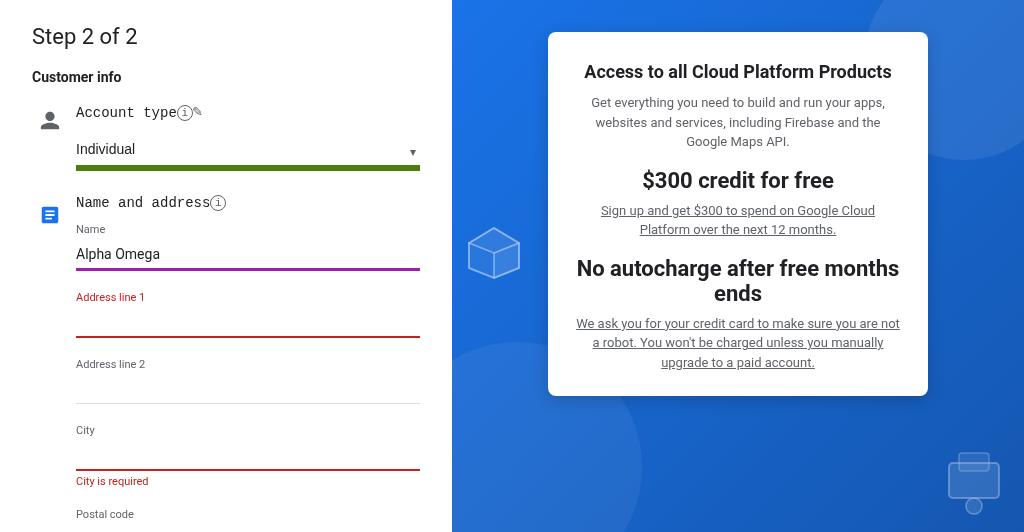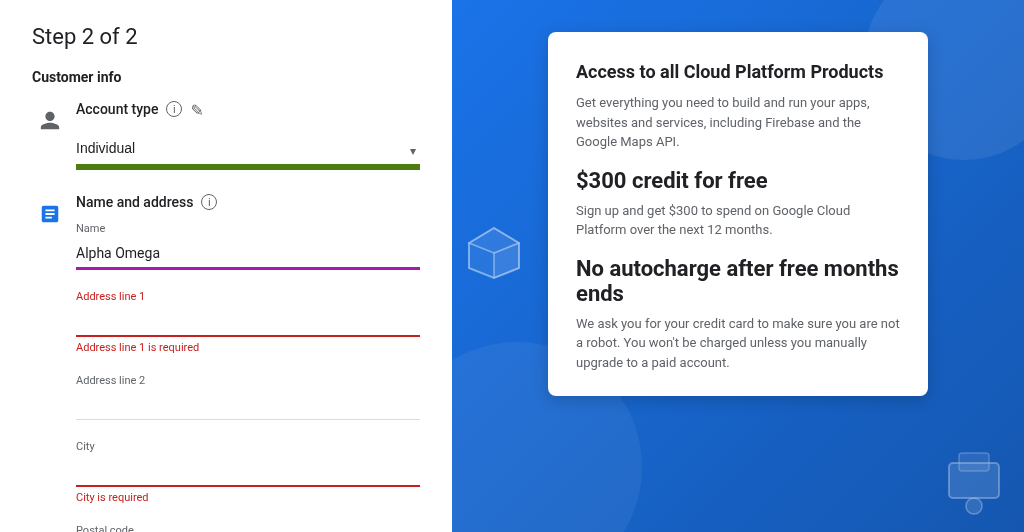--- a/index.html
+++ b/index.html
@@ -52,23 +52,23 @@
       margin-top: 2px;
     }
 
     .section-content {
       flex: 1;
       padding-left: 8px;
     }
 
     .section-header {
       display: flex;
-      align-items: flex-start;
-      gap: 8px;
+      align-items: flex-end;
       margin-bottom: 12px;
+      font-family: Liberation Mono, monospace;
     }
 
     .section-header-text {
       font-size: 14px;
       font-weight: 500;
       color: #202124;
     }
 
     .info-icon {
       width: 16px;
@@ -182,20 +182,21 @@
     
     .right-panel {
       flex: 1;
       background: linear-gradient(135deg, #1a73e8 0%, #1557b0 100%);
       position: relative;
       overflow: hidden;
       display: flex;
       align-items: flex-start;
       justify-content: center;
       padding: 32px 20px;
+      text-align: center;
     }
 
     .right-panel::before {
       content: '';
       position: absolute;
       top: -40px;
       right: -40px;
       width: 200px;
       height: 200px;
       background: rgba(255,255,255,0.08);
@@ -243,20 +244,21 @@
       font-weight: 700;
       color: #202124;
       margin-bottom: 8px;
     }
 
     .info-card .section-p {
       font-size: 13px;
       color: #5f6368;
       line-height: 1.5;
       margin-bottom: 16px;
+      text-decoration: underline;
     }
 
     .info-card .last-p {
       margin-bottom: 0;
     }
 
     
     .deco-shapes {
       position: absolute;
       bottom: 40px;
@@ -331,21 +333,20 @@
       </div>
 
       <div class="field-group">
         <label class="field-label">Name</label>
         <div class="name-value">Alpha Omega</div>
       </div>
 
       <div class="field-group">
         <label class="field-label error">Address line 1</label>
         <input type="text" class="field-input error-border" value="" style="">
-        <div class="error-message">Address line 1 is required</div>
       </div>
 
       <div class="field-group">
         <label class="field-label">Address line 2</label>
         <input type="text" class="field-input normal-border" value="" style="">
       </div>
 
       <div class="field-group">
         <label class="field-label">City</label>
         <input type="text" class="field-input error-border" value="" style="">

